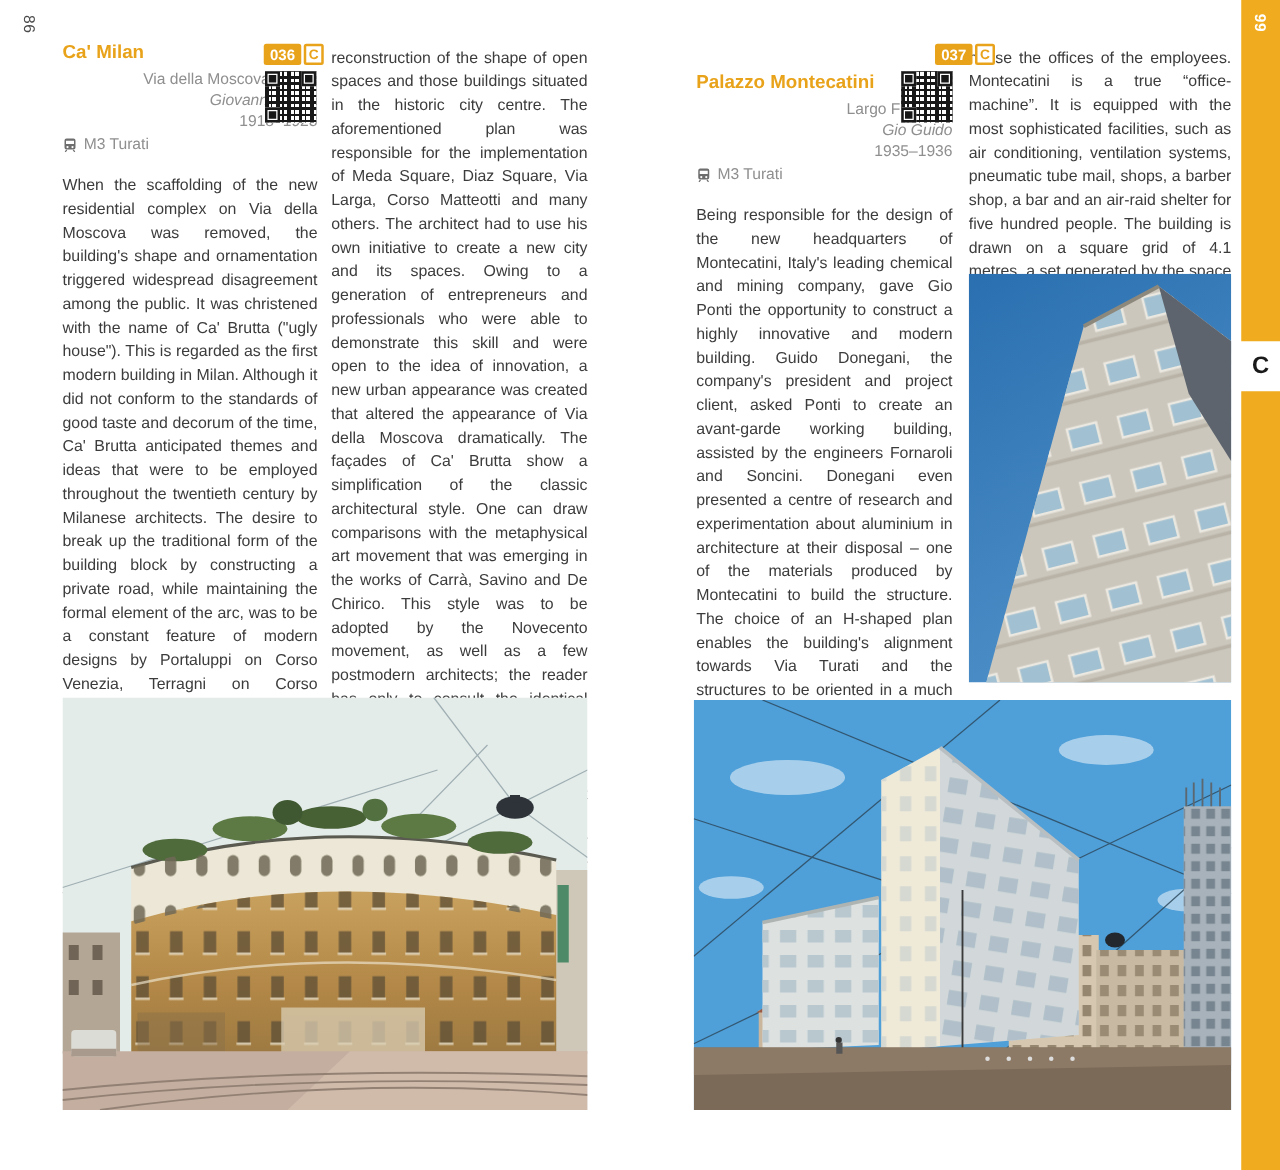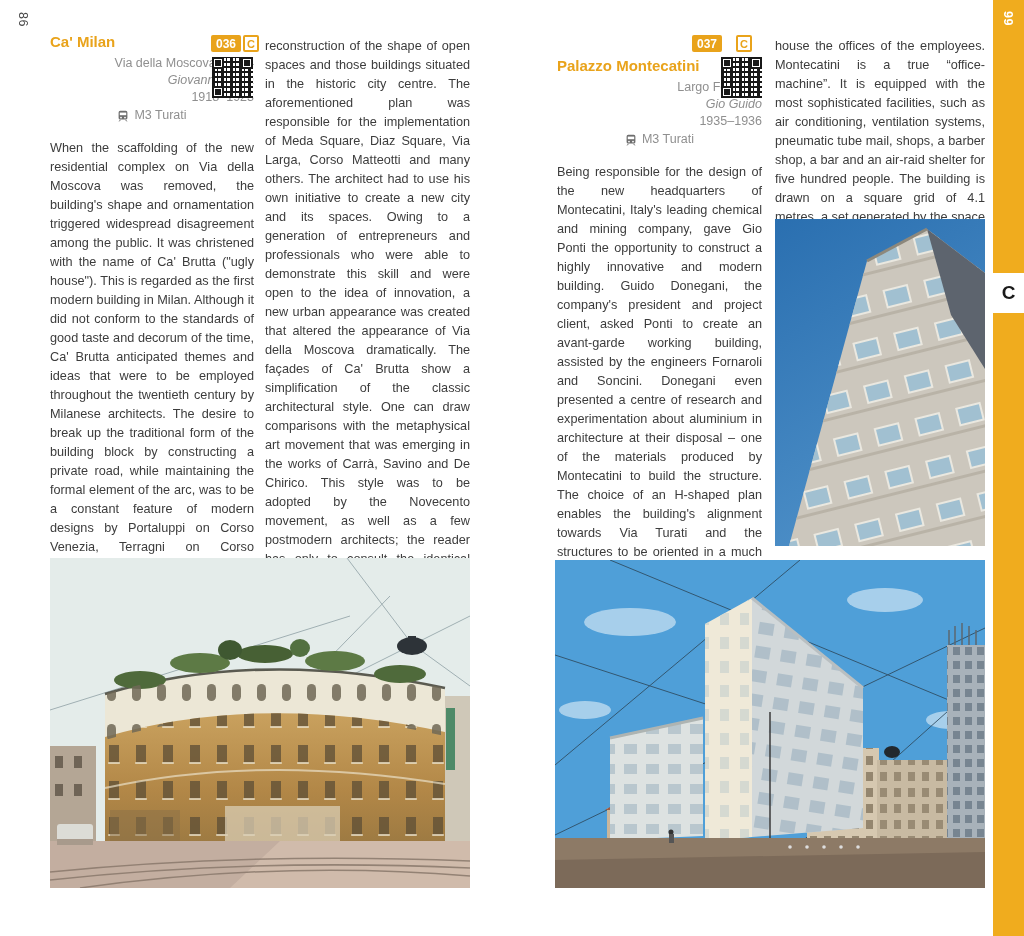--- a/index.html
+++ b/index.html
@@ -21,32 +21,32 @@
   .col{position:absolute;top:33px;}
   .col1{left:50px;width:204px;}
   .col2{left:265px;width:205px;}
   .col3{left:557px;width:205px;margin-top:24px;}
   .col4{left:775px;width:210px;}
 
   .entry-title{margin:0 0 5px 0;font-size:15px;font-weight:bold;color:#E9A31B;}
   .meta{font-size:12.5px;line-height:17px;color:#8f8f8f;text-align:right;}
   .meta.architect{font-style:italic;}
   .metro-row{display:flex;align-items:center;gap:5px;font-size:12.5px;
-    line-height:17px;color:#8f8f8f;margin-top:1px;justify-content:center;}
+    line-height:17px;color:#8f8f8f;margin-top:1px;}
   .metro-row svg{flex:0 0 auto;}
 
   .body-text{margin:0;font-size:12.7px;line-height:19px;text-align:justify;
     color:#3c3c3c;}
   .body-start{margin-top:15px;}
   .body-cont{margin-top:4px;}
 
   
   .badge{position:absolute;top:35px;display:flex;height:17px;z-index:2;}
   .badge-left{left:211px;}
-  .badge-right{left:692px;gap:12px;}
+  .badge-right{left:748px;}
   .badge-num{background:#E9A31B;color:#fff;font-weight:bold;font-size:12px;
     display:flex;align-items:center;padding:0 5px;border-radius:2px;}
   .badge-cat{border:2px solid #E9A31B;background:#fff;color:#E9A31B;
     font-weight:bold;font-size:11px;width:12px;display:flex;align-items:center;
     justify-content:center;margin-left:2px;border-radius:2px;box-sizing:content-box;}
 
   
   .qr{position:absolute;width:41px;height:41px;background:#fff;z-index:2;}
   .qr-left{left:212px;top:57px;}
   .qr-right{left:721px;top:57px;}

